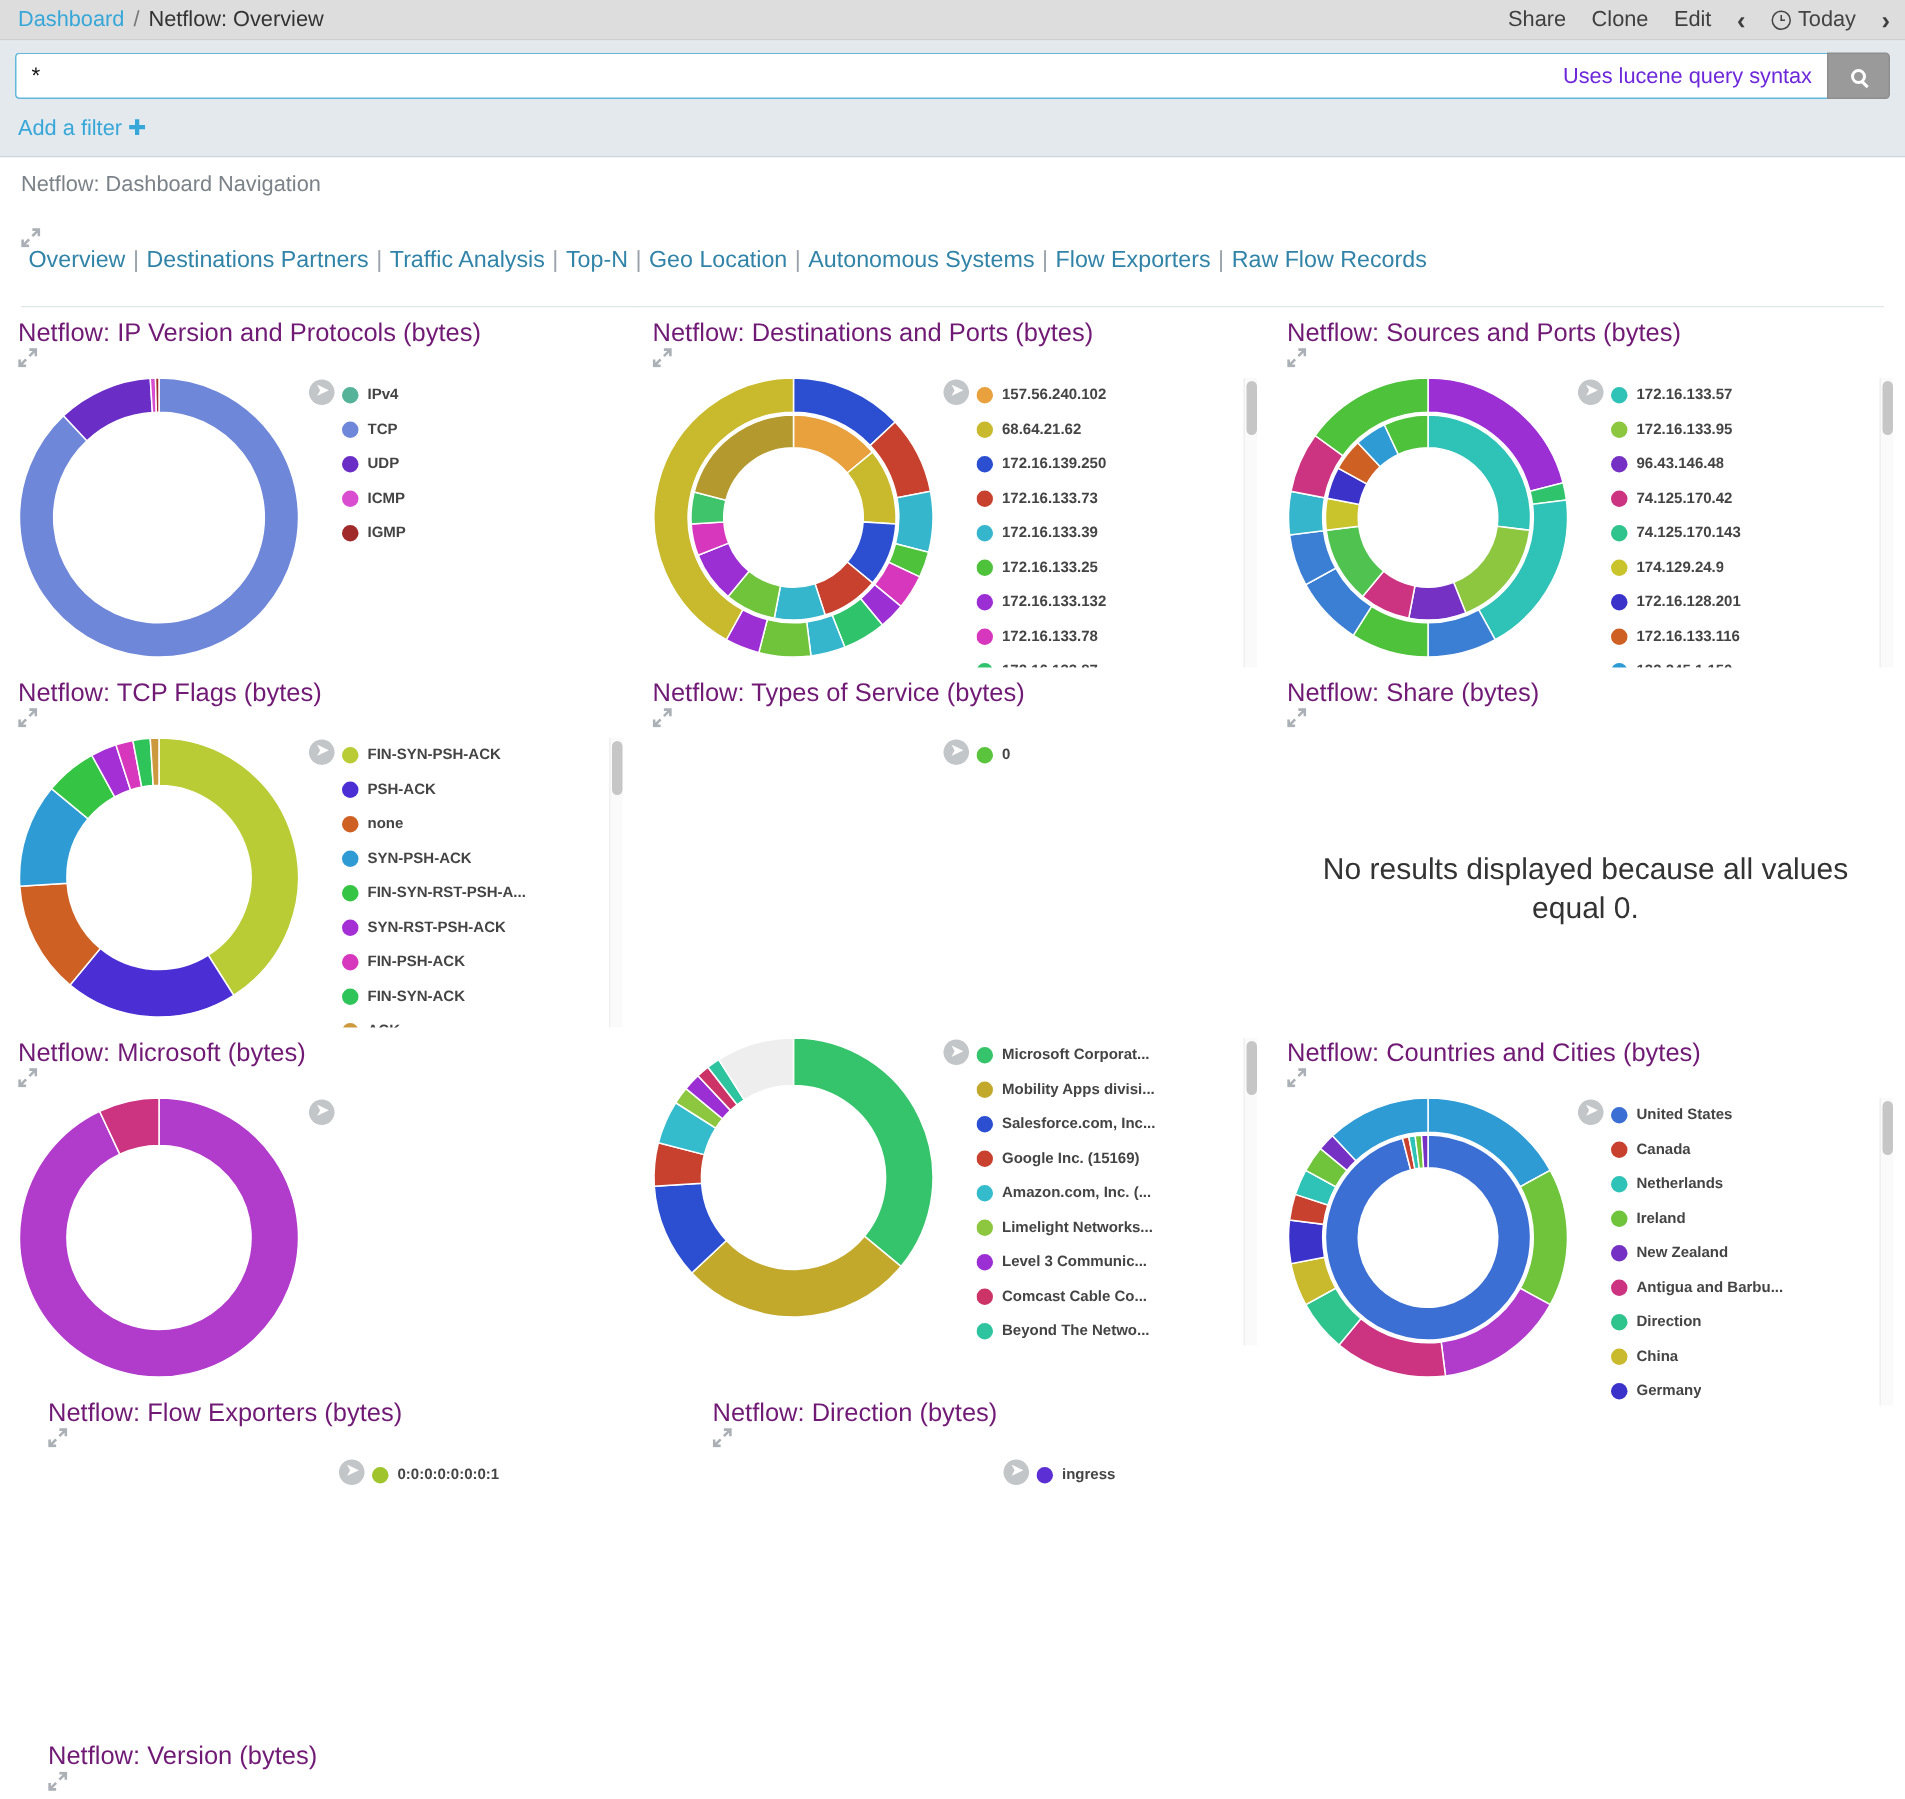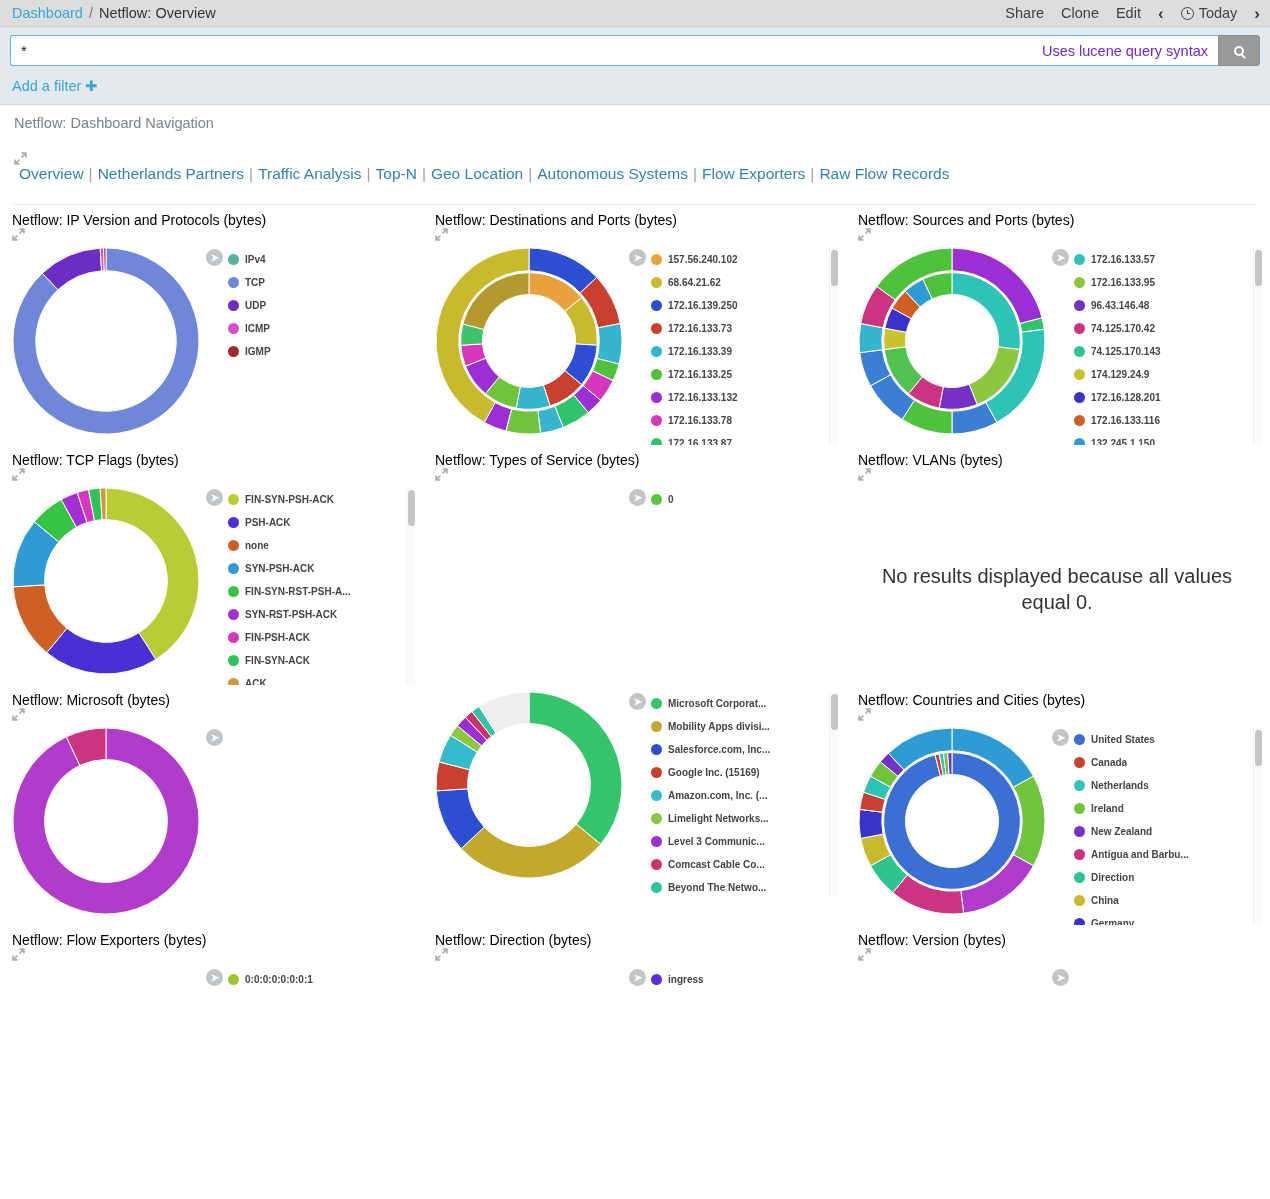--- a/index.html
+++ b/index.html
@@ -88,27 +88,27 @@
   .nav-links { font-size: 15.5px; padding-left: 5px; }
   .nav-links a { color: #3184a8; text-decoration: none; cursor: pointer; }
   .nav-links .sep { color: #9aa3aa; margin: 0 5px; }
   .nav-divider { border-bottom: 1px solid #e2e5e8; margin: 21px 0 0 0; }
 
   
   .grid { display: flex; flex-wrap: wrap; }
   .panel { position: relative; background: #fff; }
   .panel.w3 { width: 423px; height: 240px; }
   .panel.w3-last { width: 424px; height: 240px; }
-  .panel.r4 { height: 229px; }
+  .panel.r4 { height: 229px; margin-left: 20px; }
   .panel-head {
     display: flex; align-items: flex-start; justify-content: space-between;
     padding: 8px 12px 0 12px;
     flex-direction: column;
   }
-  .panel-title { color: #000000; font-size: 14px; line-height: 1.1; }
+  .panel-title { color: #701a75; font-size: 17px; line-height: 1.1; }
   .expand-ico { width: 13px; height: 13px; flex: none; cursor: pointer; }
   .panel-body { display: flex; padding: 4px 8px 0 6px; height: calc(100% - 28px); }
 
   .chart-area { width: 200px; flex: none; display: flex; align-items: flex-start; justify-content: center; padding-top: 2px; }
   .chart-area svg { display: block; }
 
   .legend-area { flex: 1; display: flex; padding-top: 3px; min-width: 0; position: relative; }
   .legend-toggle { width: 22px; flex: none; padding-top: 1px; }
   .legend-toggle-circle {
     width: 17px; height: 17px; border-radius: 50%; background: #c3c6c8;
@@ -182,21 +182,21 @@
   <span class="add-filter">Add a filter ✚</span>
 </div>
 
 <div class="nav-panel">
   <div class="panel-head" style="padding:0;">
     <div class="nav-panel-title">Netflow: Dashboard Navigation</div>
     <svg class="expand-ico" viewBox="0 0 12 12">
       <path d="M7 1h4v4M11 1L7 5M5 11H1V7M1 11l4-4" stroke="#aab0b5" stroke-width="1.6" fill="none"></path>
     </svg>
   </div>
-  <div class="nav-links"><a>Overview</a><span class="sep">|</span><a>Netherlands Partners</a><span class="sep">|</span><a>Traffic Analysis</a><span class="sep">|</span><a>Top-N</a><span class="sep">|</span><a>Geo Location</a><span class="sep">|</span><a>Autonomous Systems</a><span class="sep">|</span><a>Flow Exporters</a><span class="sep">|</span><a>Raw Flow Records</a></div>
+  <div class="nav-links"><a>Overview</a><span class="sep">|</span><a>Destinations Partners</a><span class="sep">|</span><a>Traffic Analysis</a><span class="sep">|</span><a>Top-N</a><span class="sep">|</span><a>Geo Location</a><span class="sep">|</span><a>Autonomous Systems</a><span class="sep">|</span><a>Flow Exporters</a><span class="sep">|</span><a>Raw Flow Records</a></div>
   <div class="nav-divider"></div>
 </div>
 
 <div class="grid">
     <div class="panel w3">
       <div class="panel-head">
         <div class="panel-title">Netflow: IP Version and Protocols (bytes)</div>
         <svg class="expand-ico" viewBox="0 0 12 12">
           <path d="M7 1h4v4M11 1L7 5M5 11H1V7M1 11l4-4" stroke="#aab0b5" stroke-width="1.6" fill="none"></path>
         </svg>
@@ -501,21 +501,21 @@
             <div class="legend-item">
               <span class="legend-dot" style="background: rgb(90, 196, 60);"></span>
               <span class="legend-label">0</span>
             </div>
           </div>
         </div>
       </div>
     </div>
     <div class="panel w3-last">
       <div class="panel-head">
-        <div class="panel-title">Netflow: VLANs (bytes)</div>
+        <div class="panel-title">Netflow: Share (bytes)</div>
         <svg class="expand-ico" viewBox="0 0 12 12">
           <path d="M7 1h4v4M11 1L7 5M5 11H1V7M1 11l4-4" stroke="#aab0b5" stroke-width="1.6" fill="none"></path>
         </svg>
       </div>
       <div class="panel-body">
         <div class="no-results">No results displayed because all values equal 0.</div>
       </div>
     </div>
     <div class="panel w3">
       <div class="panel-head">

